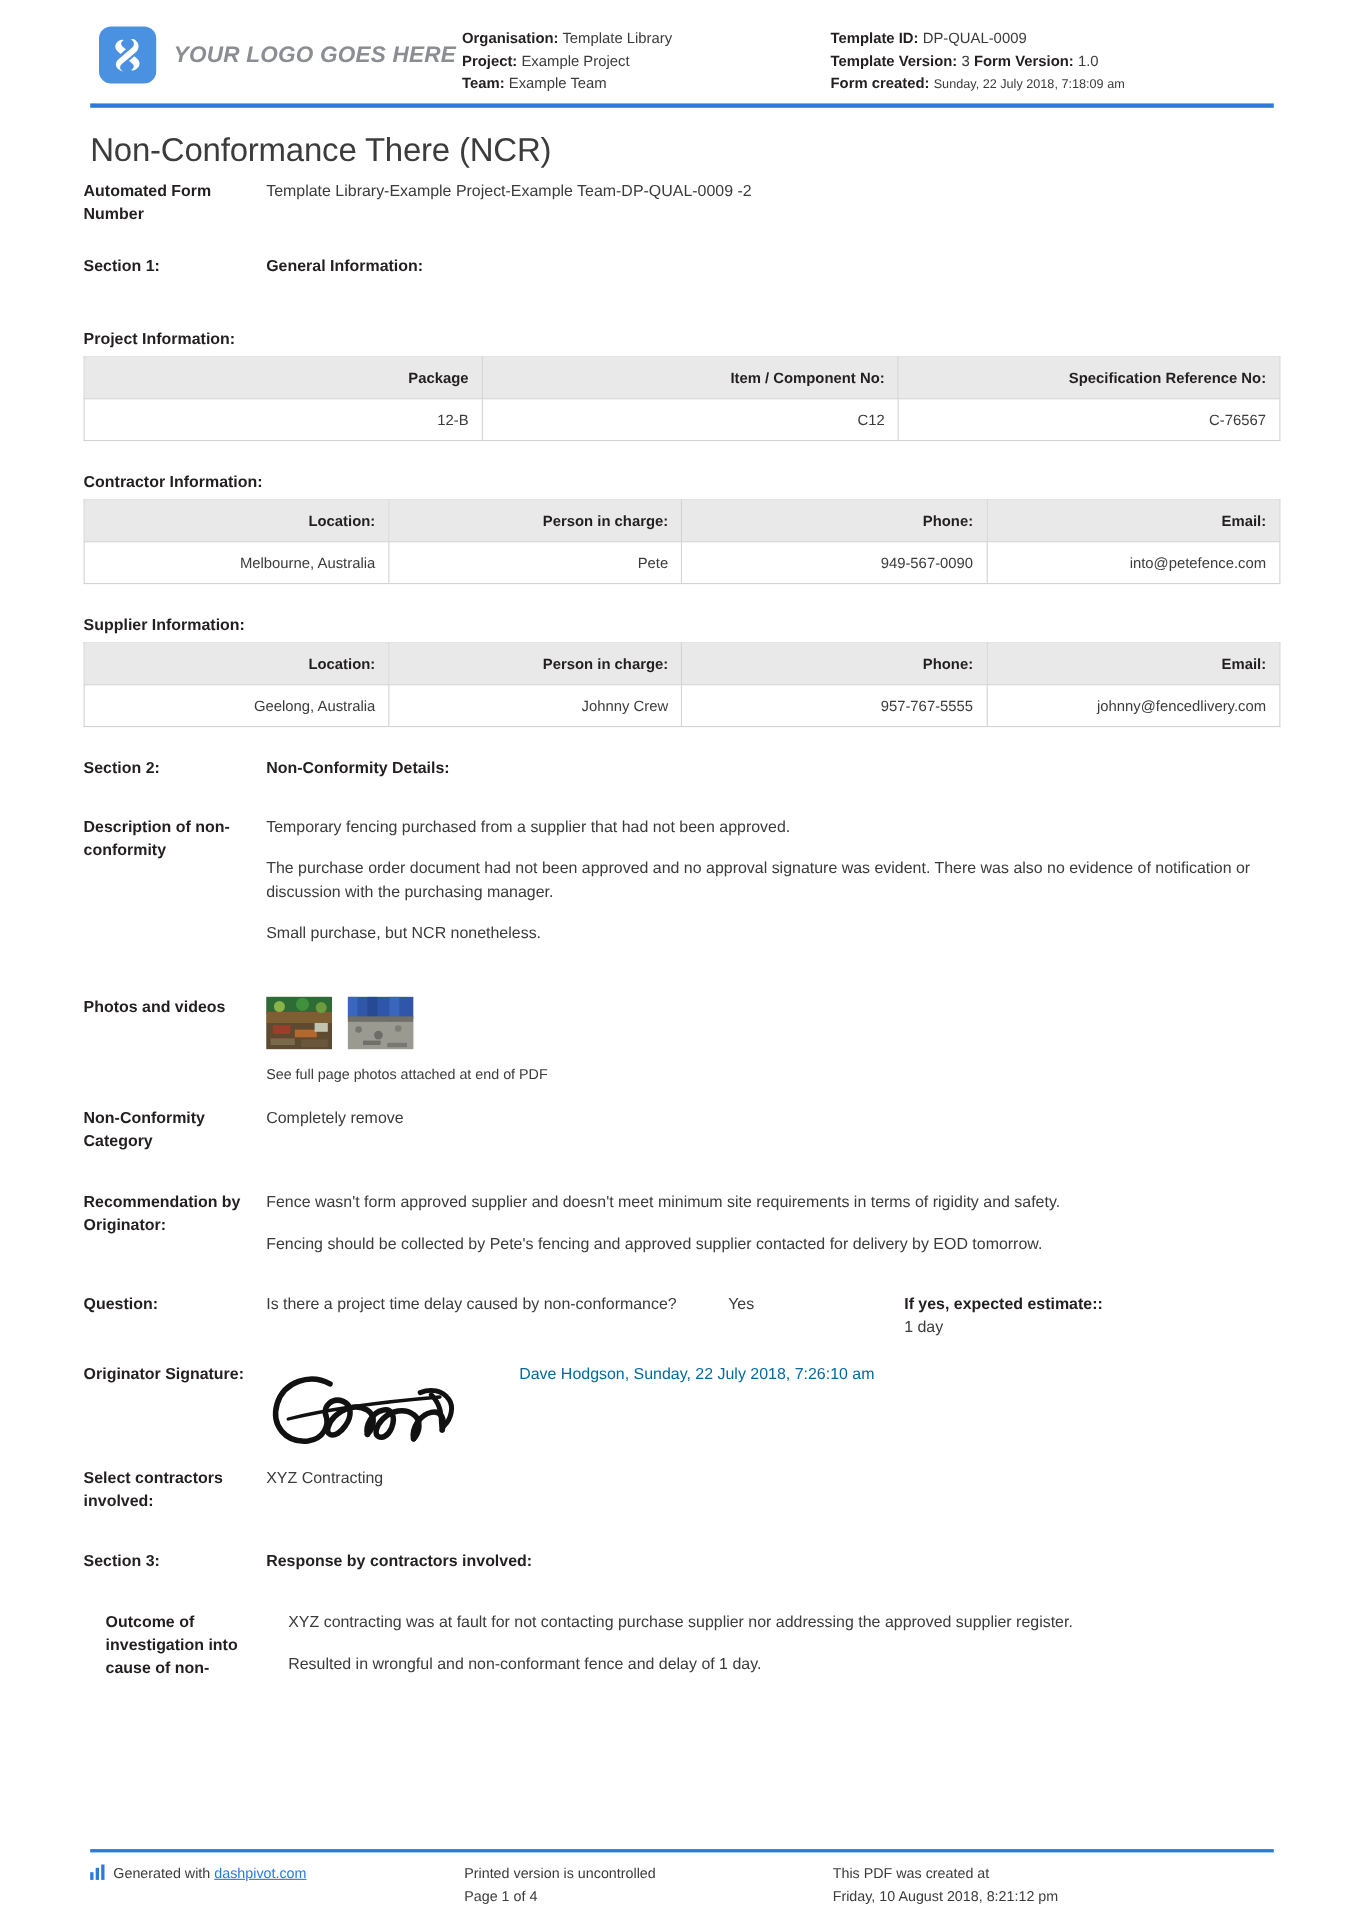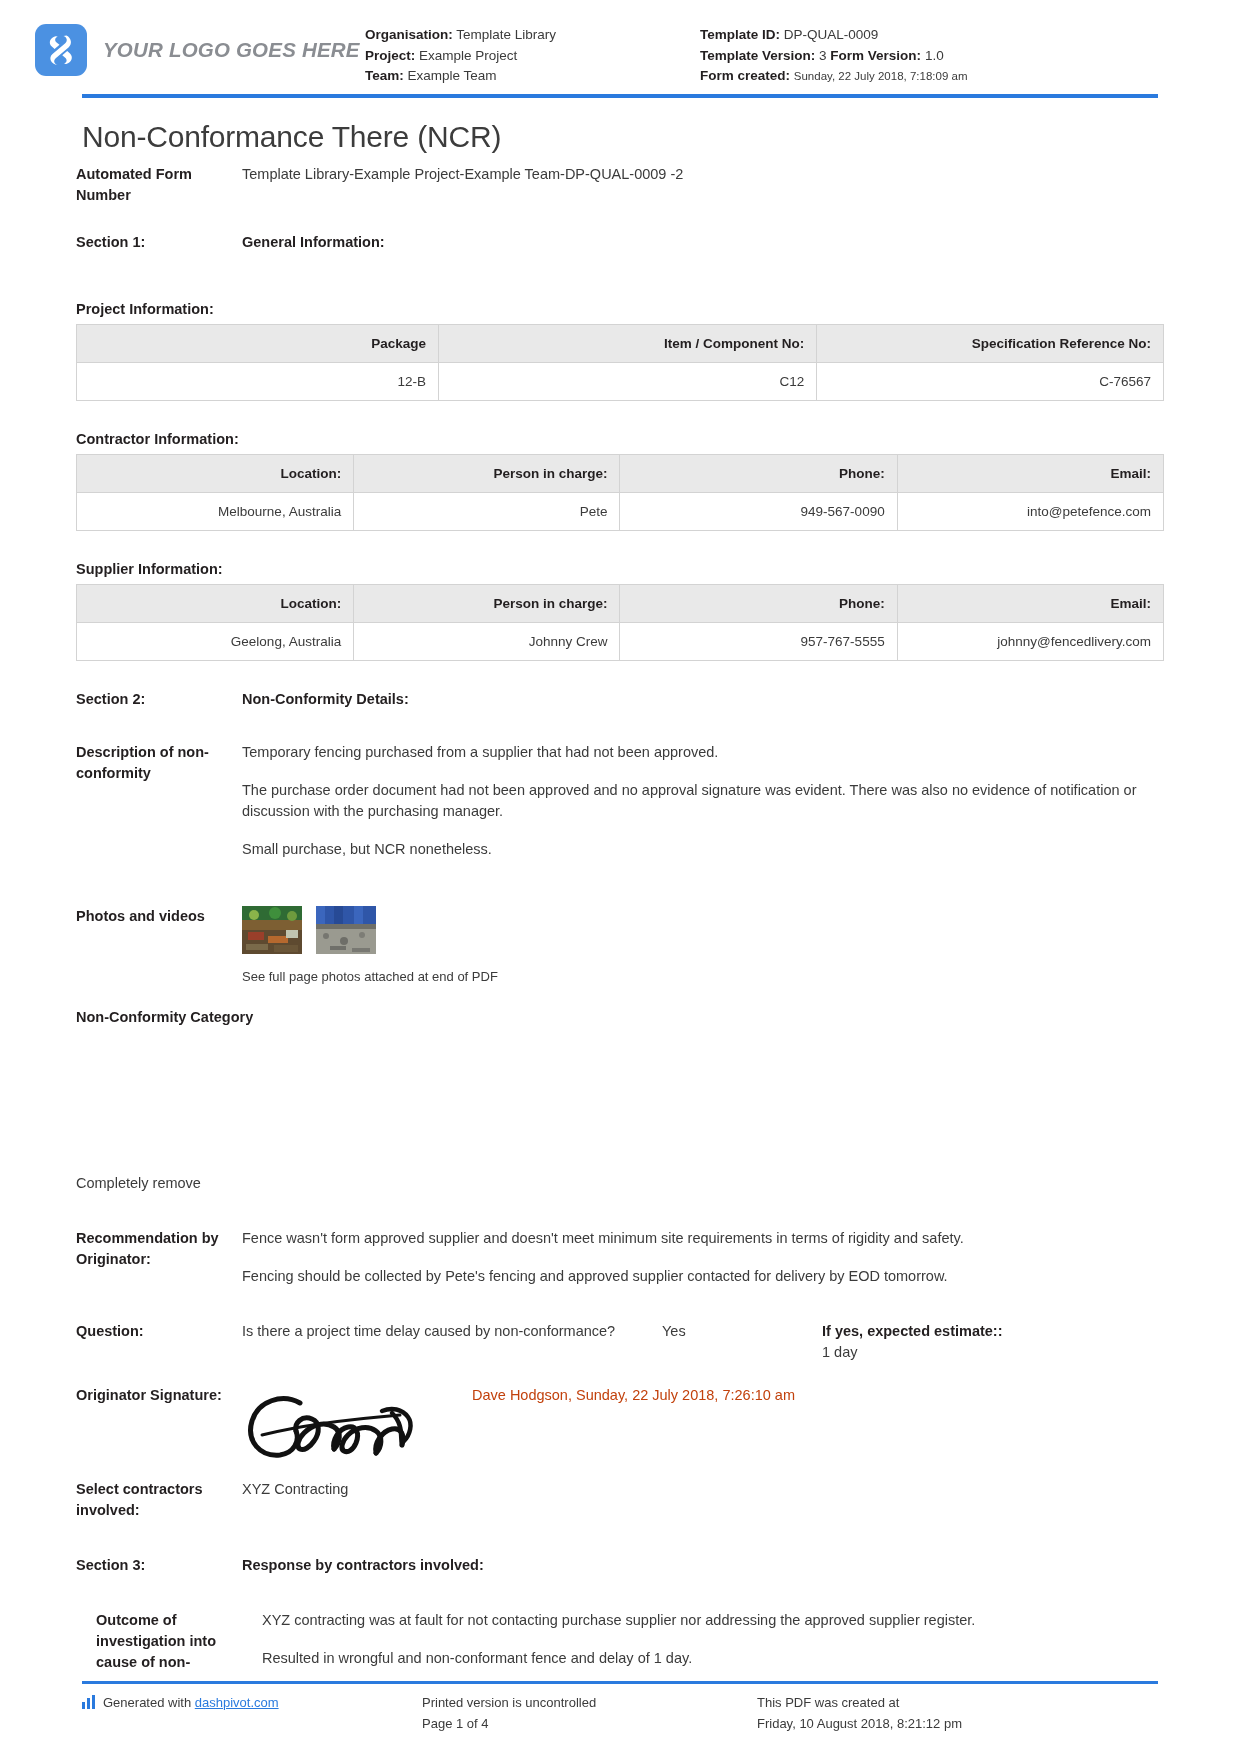--- a/index.html
+++ b/index.html
@@ -18,21 +18,21 @@
     width: 1240px;
     height: 1754px;
     padding: 0;
     position: relative;
   }
 
   
   .header {
     display: flex;
     align-items: flex-start;
-    padding: 20px 82px 0 35px;
+    padding: 20px 82px 0 90px;
     height: 88px;
   }
   .logo-block {
     display: flex;
     align-items: center;
     width: 330px;
     flex: 0 0 330px;
     padding-top: 4px;
   }
   .logo-mark {
@@ -166,21 +166,21 @@
   .qrow { display: flex; align-items: flex-start; }
   .q-text { flex: 0 0 420px; font-size: 14.5px; line-height: 21px; color: #3b3b3b; }
   .q-ans  { flex: 0 0 160px; font-size: 14.5px; color: #3b3b3b; }
   .q-est  { flex: 1; font-size: 14.5px; line-height: 21px; color: #231f20; text-align: left; }
   .q-est b { font-weight: bold; }
   .q-est .est-val { font-weight: normal; color: #3b3b3b; display: block; }
 
   
   .sig-wrap { display: flex; align-items: flex-start; }
   .sig-img { flex: 0 0 230px; height: 80px; }
-  .sig-meta { flex: 1; font-size: 14.5px; color: #c2410c; padding-top: 0px; }
+  .sig-meta { flex: 1; font-size: 14.5px; color: #0369a1; padding-top: 0px; }
 
   
   .footer-rule {
     position: absolute;
     left: 82px; right: 82px;
     bottom: 70px;
     height: 3px;
     background: #2a7ade;
   }
   .footer {
@@ -399,21 +399,21 @@
               <circle cx="46" cy="29" r="3" fill="#7d7d76"></circle>
               <rect x="14" y="40" width="16" height="4" fill="#70706a"></rect>
               <rect x="36" y="42" width="18" height="4" fill="#787872"></rect>
             </svg>
           </div>
         </div>
         <div class="photo-caption">See full page photos attached at end of PDF</div>
       </div>
     </div>
 
-    <div class="row" style="margin-top:20px;flex-direction:column;">
+    <div class="row" style="margin-top:20px;">
       <div class="row-label">Non-Conformity Category</div>
       <div class="row-value">Completely remove</div>
     </div>
 
     <div class="row" style="margin-top:34px;">
       <div class="row-label">Recommendation by Originator:</div>
       <div class="row-value">
         <p>Fence wasn't form approved supplier and doesn't meet minimum site requirements in terms of rigidity and safety.</p>
         <p>Fencing should be collected by Pete's fencing and approved supplier contacted for delivery by EOD tomorrow.</p>
       </div>

